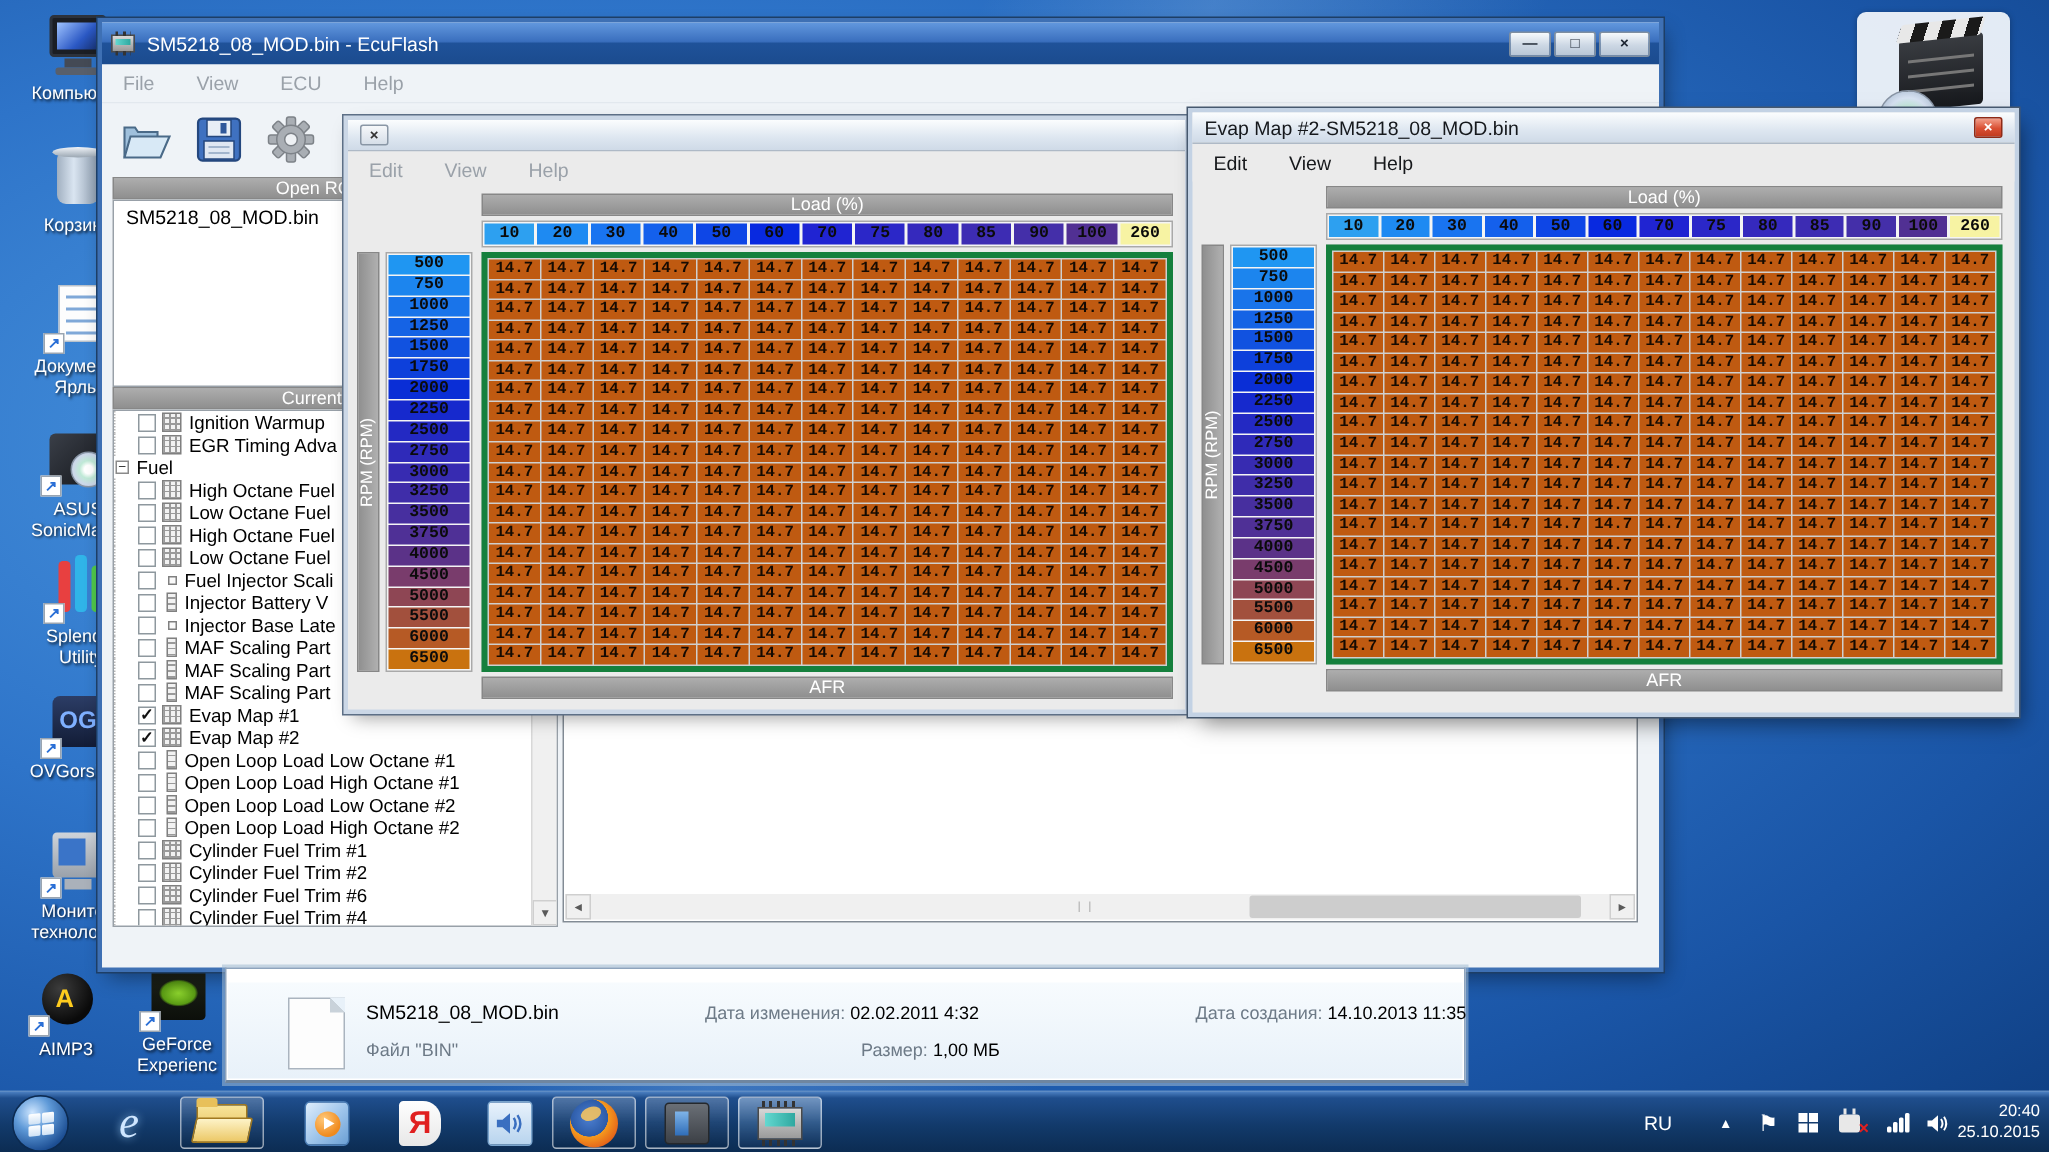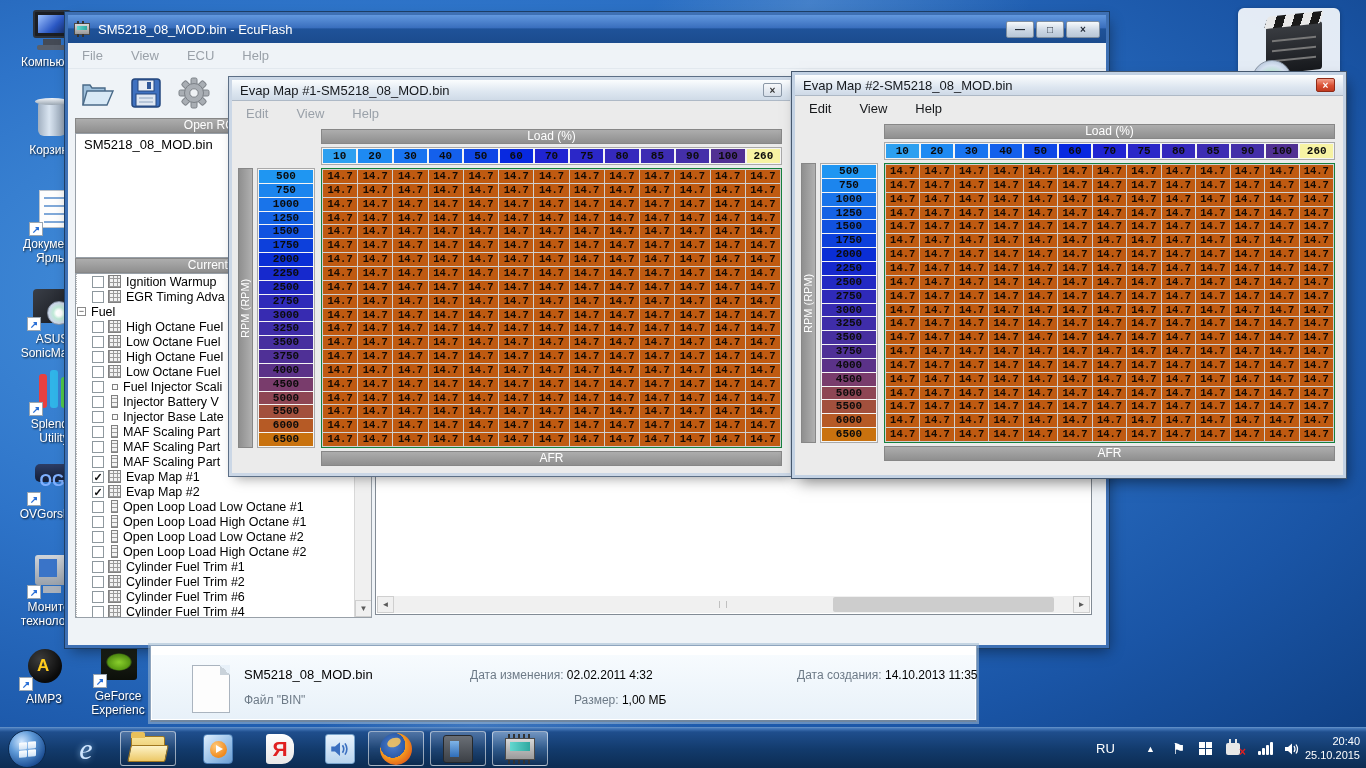--- a/index.html
+++ b/index.html
@@ -21,21 +21,21 @@
   .art-computer .scr i { position:absolute; left:3px; top:3px; right:3px; bottom:3px; display:block;
      background:linear-gradient(135deg,#9fc3ff 0%,#2b58c4 60%,#16306e 100%); }
   .art-computer .base { position:absolute; left:14px; top:31px; width:18px; height:6px; background:#444a55; }
   .art-computer .foot { position:absolute; left:8px; top:37px; width:30px; height:5px; background:#585f6b; border-radius:2px; }
   .art-trash .can { position:absolute; left:9px; top:6px; width:28px; height:34px; background:linear-gradient(90deg,#aab4bf,#e8eef4 40%,#8d98a5); border-radius:4px 4px 6px 6px; opacity:.92; }
   .art-trash .rim { position:absolute; left:6px; top:2px; width:34px; height:7px; background:linear-gradient(#f0f4f9,#9aa6b2); border-radius:50%; }
   .art-doc .page, .page-shape { position:absolute; left:8px; top:0; width:30px; height:38px; background:#fdfdfd; border:1px solid #b9c2cc; }
   .art-doc .page i { display:block; margin:6px 4px 0 4px; height:2px; background:#7fa8d8; }
   .art-disc { position:absolute; left:4px; top:4px; width:38px; height:34px; background:linear-gradient(135deg,#3a3f48,#14161b); border-radius:4px; }
   .art-splendid b { position:absolute; width:8px; border-radius:3px; }
-  .art-ovg { position:absolute; left:6px; top:4px; width:34px; height:18px; background:linear-gradient(#2c3d66,#121c36); border-radius:5px; color:#7fb0ff; font-weight:bold; font-size:16px; line-height:34px; text-align:center; }
+  .art-ovg { position:absolute; left:6px; top:4px; width:34px; height:34px; background:linear-gradient(#2c3d66,#121c36); border-radius:5px; color:#7fb0ff; font-weight:bold; font-size:16px; line-height:34px; text-align:center; }
   .art-monitor .scr { position:absolute; left:6px; top:2px; width:34px; height:30px; background:linear-gradient(#cfd4da,#9aa1aa); border-radius:3px; }
   .art-monitor .scr i { position:absolute; left:4px; top:4px; width:18px; height:18px; background:#3a74c8; display:block; }
   .art-monitor .foot { position:absolute; left:14px; top:33px; width:18px; height:7px; background:#aab1ba; }
   .art-aimp { position:absolute; left:7px; top:4px; width:34px; height:34px; border-radius:50%; background:radial-gradient(circle at 35% 30%, #3c3c3c, #0a0a0a 70%); }
   .art-aimp i { position:absolute; left:9px; top:7px; font-style:normal; color:#ffcc1e; font-weight:bold; font-size:17px; }
   .art-geforce { position:absolute; left:6px; top:2px; width:36px; height:36px; background:linear-gradient(#20261c,#0c0f0a); border-radius:3px; }
   .art-geforce i { position:absolute; left:5px; top:9px; width:26px; height:18px; display:block;
       background:radial-gradient(ellipse at 50% 50%, #8ed52e 0%, #5a9c14 60%, transparent 72%); border-radius:50%; }
   
   #gadget { position:absolute; left:1238px; top:8px; width:102px; height:102px; background:rgba(245,248,252,.92); border-radius:6px; box-shadow:0 1px 4px rgba(0,0,0,.3); }
@@ -106,21 +106,21 @@
   .mapwin .menubar { background:#ebebeb; border-bottom:none; height:25px; }
   .mapcontent { position:absolute; left:6px; right:8px; top:49px; bottom:6px; }
   .loadbar { height:15px; line-height:13px; margin-left:83px; }
   .colhdr { margin-left:83px; margin-top:3px; height:18px; display:grid; grid-auto-flow:column; gap:2px; padding:1px; background:#f4f4f4; border:1px solid #a9a9a9; }
   .colhdr .hc { font-family:"Liberation Mono", monospace; font-size:11px; font-weight:700; color:#0b0b0b; text-align:center; line-height:14px; }
   .rowsarea { margin-top:3px; display:flex; }
   .rpmbar { width:15px; flex:none; background:linear-gradient(90deg,#b0b0b0,#8f8f8f); border:1px solid #878787; color:#fff;
      font-size:11px; writing-mode:vertical-rl; transform:rotate(180deg); text-align:center; }
   .rowhdrs { width:58px; flex:none; margin-left:4px; display:grid; gap:1px; padding:1px; background:#f4f4f4; border:1px solid #a9a9a9; }
   .rowhdrs .hr { font-family:"Liberation Mono", monospace; font-size:11px; font-weight:700; color:#0b0b0b; text-align:center; }
-  .cellgrid { flex:1; margin-left:6px; display:grid; gap:1px; padding:1px; background:#cfcfcf; border:1px solid #15803d; }
+  .cellgrid { flex:1; margin-left:6px; display:grid; gap:1px; padding:1px; background:#cfcfcf; border:4px solid #15803d; }
   .cellgrid .c { font-family:"Liberation Mono", monospace; font-size:10.5px; font-weight:700; color:#140a02; text-align:center; }
   .afrbar { height:15px; line-height:13px; margin-left:83px; margin-top:3px; }
   
   #explorer { position:absolute; left:150px; top:645px; width:827px; height:77px; background:#fff;
      border:1px solid #8ea4bd; border-bottom:2px solid #6f86a0; box-shadow:0 0 0 2px rgba(160,185,210,.55); }
   #expdetails { position:absolute; left:1px; right:1px; bottom:1px; top:9px; background:linear-gradient(#f7fbfe,#e8f1f9); padding:8px 0 0 14px; }
   #expdetails .fileicon { position:absolute; left:40px; top:10px; width:38px; height:48px; background:#fdfdfd; border:1px solid #aab4bf; }
   #expdetails .fileicon::after { content:""; position:absolute; right:-1px; top:-1px; width:10px; height:10px;
      background:linear-gradient(225deg,#e8f1f9 50%,#c9d2da 50%); }
   .exp-row { position:absolute; font-size:12px; color:#000; white-space:nowrap; }
@@ -464,21 +464,20 @@
         <div class="ticks"></div>
         <div class="thumb" style="left:64%; width:31%;"></div>
       </div>
     </div>
 
   </div>
 
   <div id="mapwins">
       <div class="mapwin" style="left: 232px; top: 80px; width: 558px; height: 393px;">
         <div class="titlebar">
-         <span class="title">Evap Map #1-SM5218_08_MOD.bin</span>
          <span class="closebtn gray">×</span>
        </div>
        <div class="menubar inactive">
           <span class="mi">Edit</span>
           <span class="mi">View</span>
           <span class="mi">Help</span>
         </div>
        <div class="mapcontent">
          <div class="loadbar gbar">Load (%)</div>
          <div class="colhdr" style="grid-template-columns:repeat(13,1fr);">

